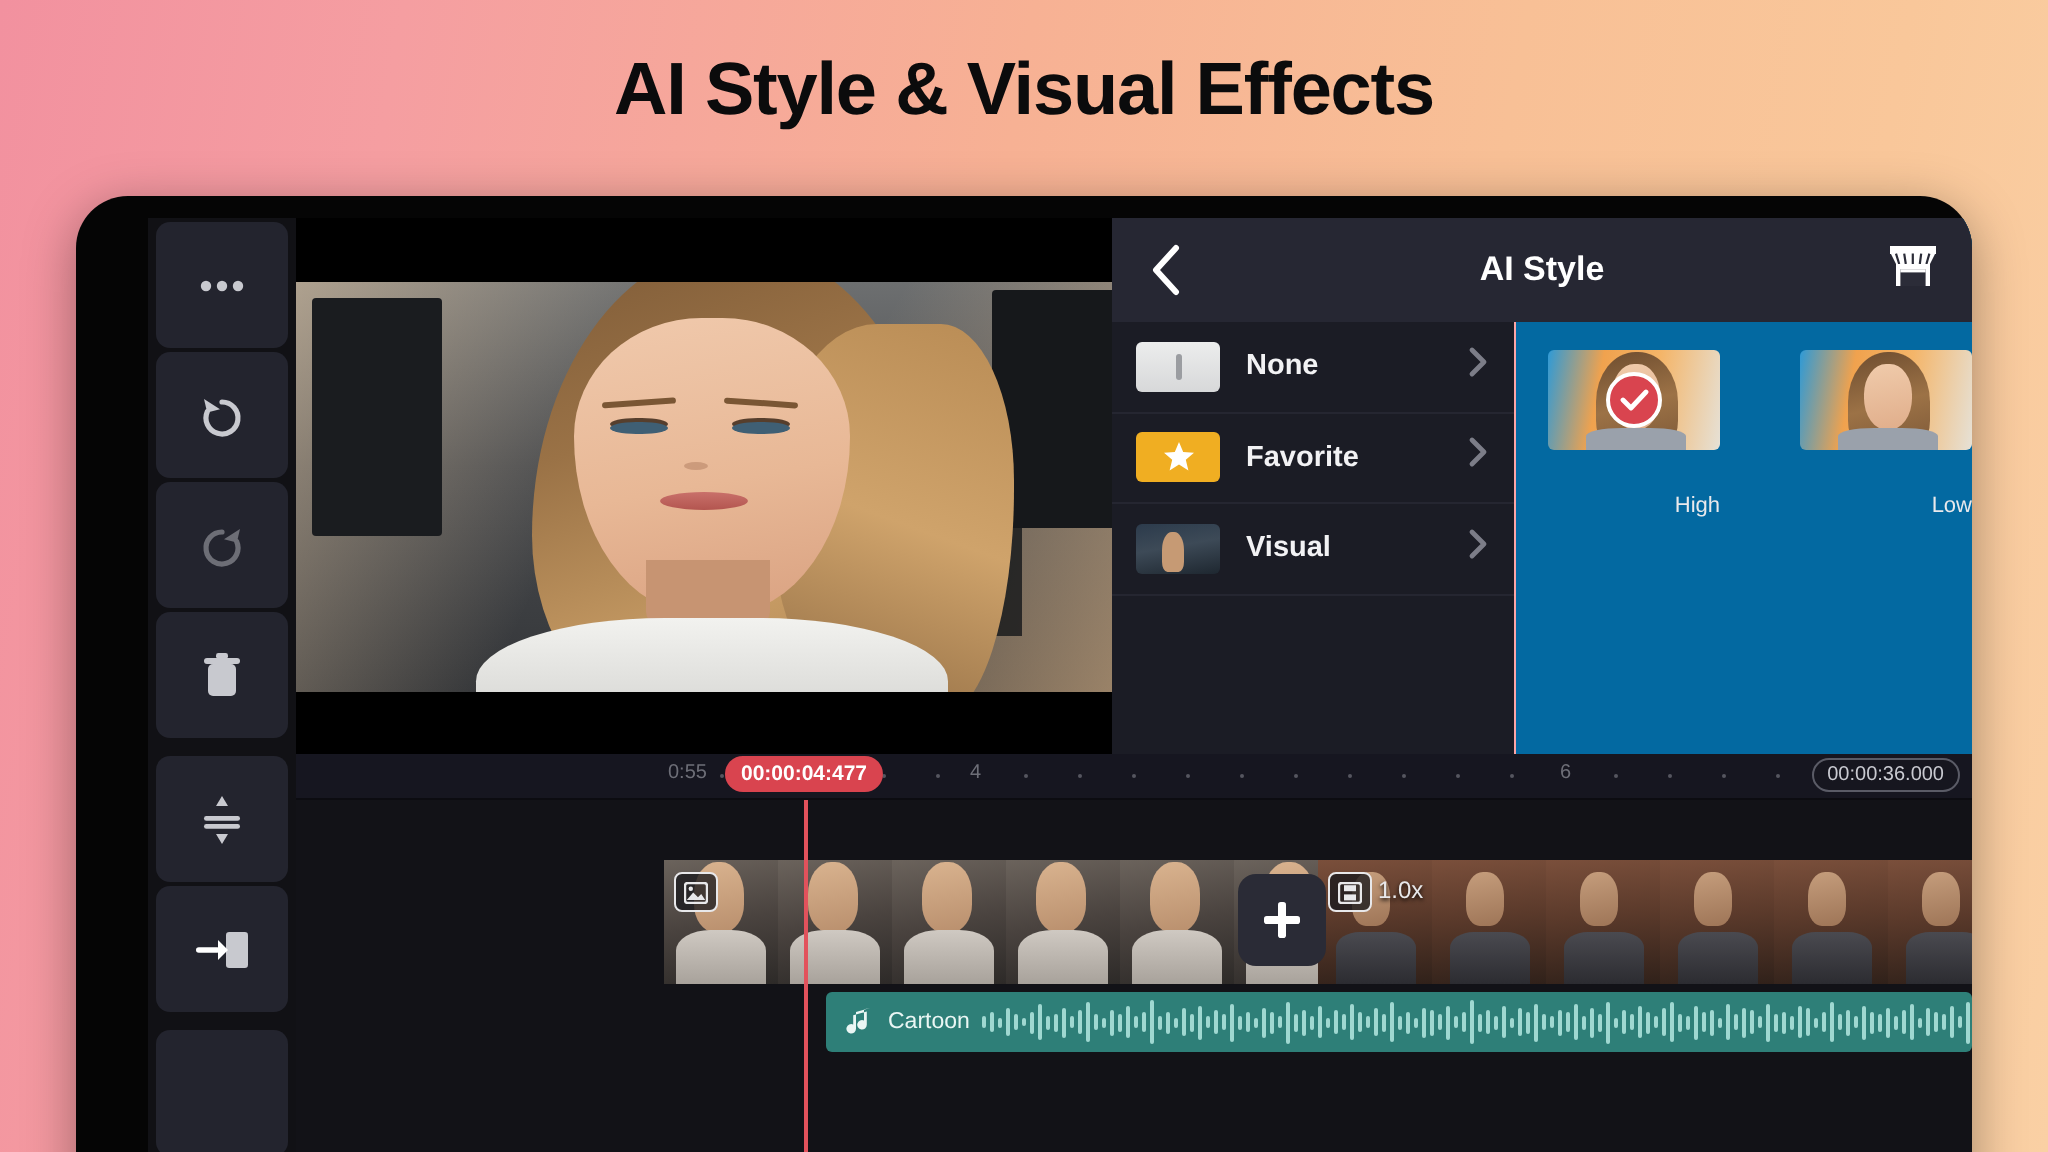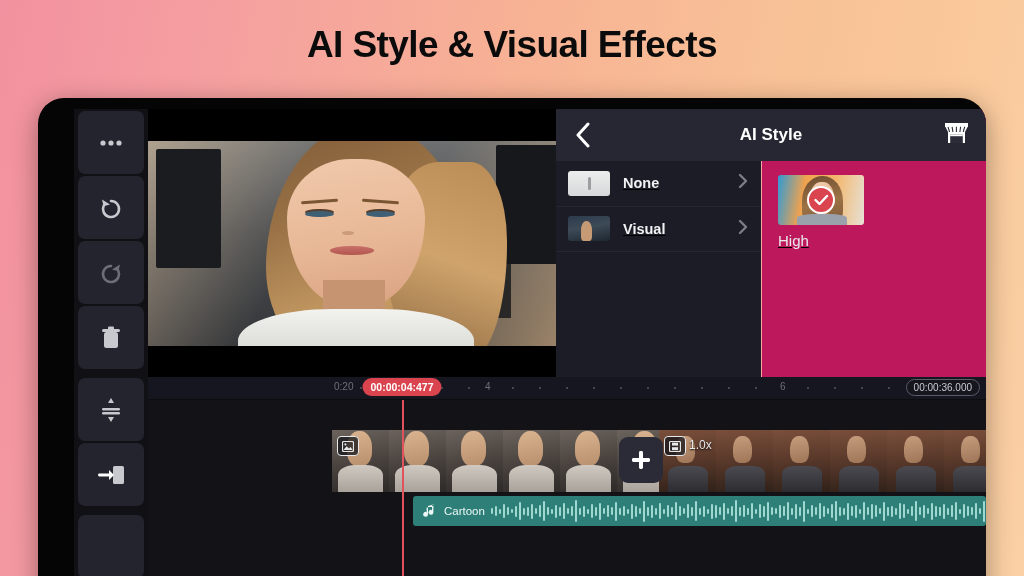--- a/index.html
+++ b/index.html
@@ -111,22 +111,21 @@
     position:absolute;left:22%;bottom:-4%;width:58%;height:22%;
     background:linear-gradient(180deg,#f2f2ef 0%,#d9d9d6 100%);
     border-radius:40% 40% 0 0/70% 70% 0 0;
   }
   .neck{position:absolute;left:43%;top:68%;width:15%;height:18%;
     background:#c79472;border-radius:0 0 30% 30%;}
 
   
   .panel{
     position:absolute;left:482px;top:0;right:0;height:268px;
-    background:#be185d;
-    text-decoration:underline;
+    background:#0369a1;
   }
   .panel-head{
     position:relative;height:52px;background:#262733;
     display:flex;align-items:center;
   }
   .back-ico{margin-left:14px;width:26px;display:flex;justify-content:center;}
   .panel-title{
     position:absolute;left:0;right:0;text-align:center;
     font-size:17px;font-weight:bold;color:#fff;pointer-events:none;
   }
@@ -179,21 +178,21 @@
   .cell-img .gbody{
     position:absolute;left:22%;bottom:0;width:58%;height:22%;
     background:#9aa1ab;border-radius:36% 36% 0 0;
   }
   .check{
     position:absolute;left:50%;top:50%;transform:translate(-50%,-50%);
     width:28px;height:28px;border-radius:50%;background:#d9444f;
     border:2px solid #fff;box-sizing:border-box;
     display:flex;align-items:center;justify-content:center;
   }
-  .cell-label{margin-top:7px;text-align:left;font-size:15px;color:#e9e9ec;}
+  .cell-label{margin-top:22px;text-align:right;font-size:11px;color:#e9e9ec;}
 
   
   .timeline{
     position:absolute;left:74px;top:268px;right:0;bottom:0;background:#121217;
   }
   .ruler{
     position:relative;height:22px;background:#161620;
     border-bottom:1px solid #0c0c11;
   }
   .tick-label{position:absolute;top:4px;font-size:10px;color:#6d6e77;}
@@ -367,20 +366,33 @@
                   <i></i>
                 </div>
               <div class="style-label">None</div>
               <span class="chev">
                 <svg width="10" height="16" viewBox="0 0 10 16">
                     <path d="M2 2 L8 8 L2 14" stroke="#7c7d88" stroke-width="2.4" fill="none" stroke-linecap="round" stroke-linejoin="round"></path>
                   </svg>
               </span>
             </div>
 
+            <div class="style-row">
+              <div class="thumb fav">
+                <svg width="17" height="17" viewBox="0 0 17 17">
+                  <path d="M8.5 1 L10.6 6 L16 6.4 L11.9 9.9 L13.2 15.2 L8.5 12.3 L3.8 15.2 L5.1 9.9 L1 6.4 L6.4 6 Z" fill="#fff"></path>
+                </svg>
+              </div>
+              <div class="style-label">Favorite</div>
+              <span class="chev">
+                <svg width="10" height="16" viewBox="0 0 10 16">
+                    <path d="M2 2 L8 8 L2 14" stroke="#7c7d88" stroke-width="2.4" fill="none" stroke-linecap="round" stroke-linejoin="round"></path>
+                  </svg>
+              </span>
+            </div>
 
 
 
             <div class="style-row">
               <div class="thumb ph3"></div>
               <div class="style-label">Visual</div>
               <span class="chev">
                 <svg width="10" height="16" viewBox="0 0 10 16">
                     <path d="M2 2 L8 8 L2 14" stroke="#7c7d88" stroke-width="2.4" fill="none" stroke-linecap="round" stroke-linejoin="round"></path>
                   </svg>
@@ -395,27 +407,35 @@
                   <span class="gface"></span>
                   <span class="gbody"></span>
                 <span class="check">
                   <svg width="15" height="12" viewBox="0 0 15 12">
                       <path d="M1.5 6 L5.5 10 L13 2" stroke="#fff" stroke-width="2.4" fill="none" stroke-linecap="round" stroke-linejoin="round"></path>
                     </svg>
                 </span>
               </div>
               <div class="cell-label">High</div>
             </div>
+            <div class="grid-cell">
+              <div class="cell-img">
+                <span class="ghair"></span>
+                  <span class="gface"></span>
+                  <span class="gbody"></span>
+              </div>
+              <div class="cell-label">Low</div>
+            </div>
           </div>
         </div>
       </div>
 
       <div class="timeline">
         <div class="ruler">
-          <span class="tick-label" style="left:186px">0:20</span>
+          <span class="tick-label" style="left:186px">0:55</span>
           <span class="tick-label" style="left:337px">4</span>
           <span class="tick-label" style="left:632px">6</span>
           <span class="tick-label" style="left:780px">16</span>
           <span class="tick" style="left:212px"></span>
             <span class="tick" style="left:239px"></span>
           <span class="tick" style="left:266px"></span>
             <span class="tick" style="left:293px"></span>
           <span class="tick" style="left:320px"></span>
             <span class="tick" style="left:364px"></span>
           <span class="tick" style="left:391px"></span>

